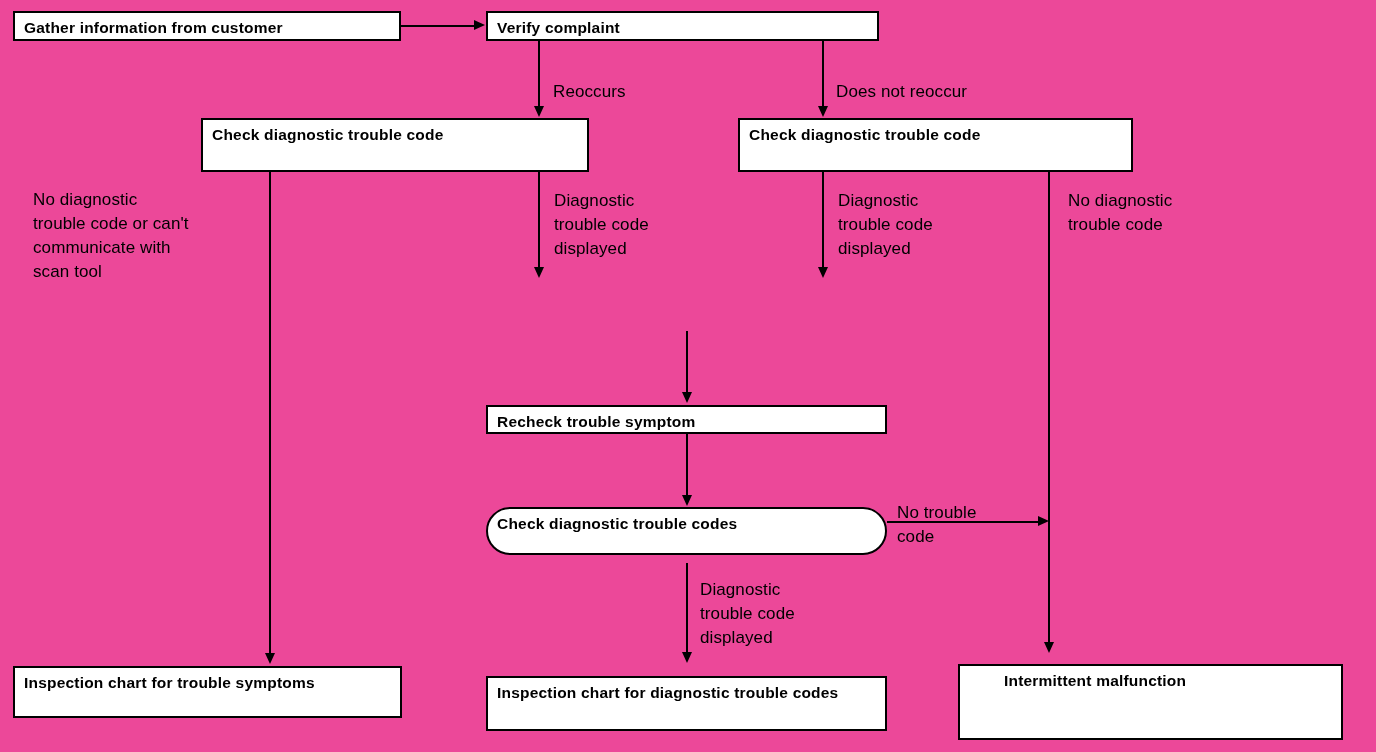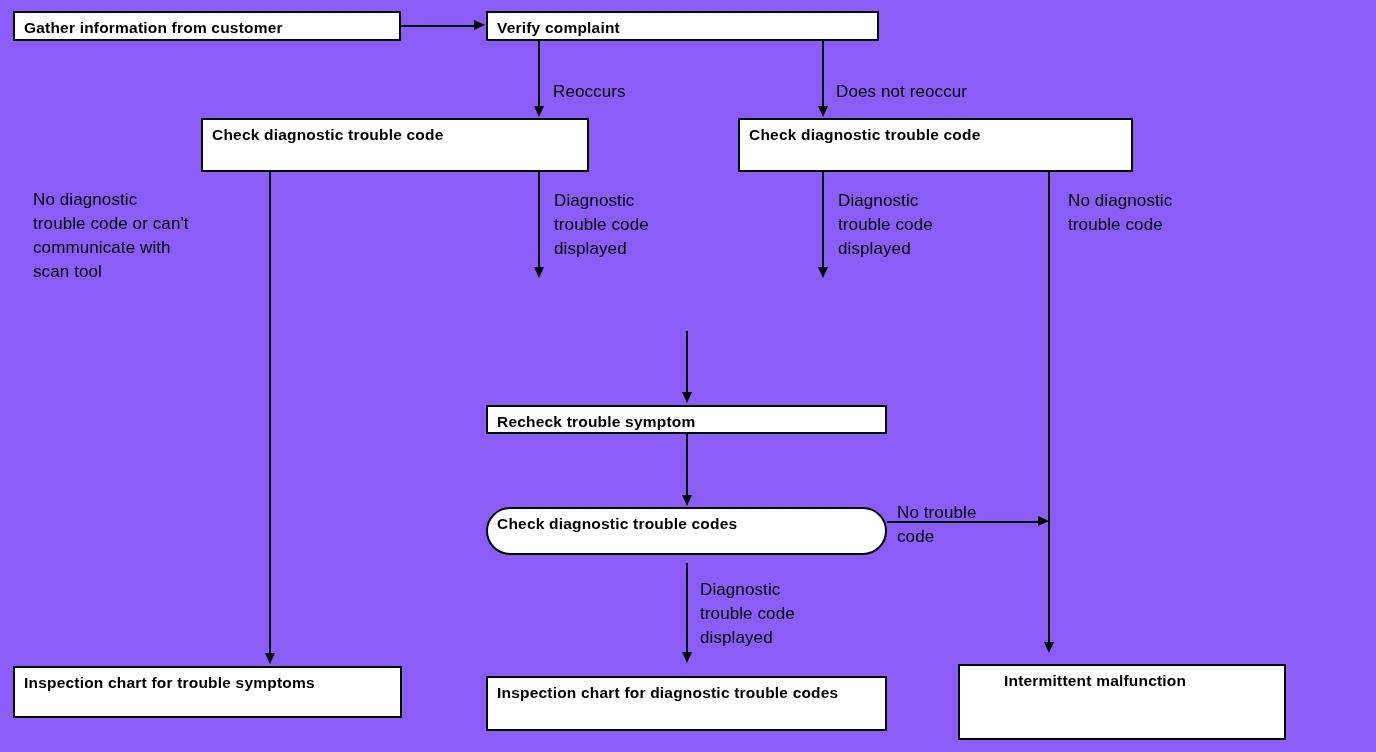--- a/index.html
+++ b/index.html
@@ -4,21 +4,21 @@
 <style>
   html, body {
     margin: 0;
     padding: 0;
     background: #ffffff;
   }
   #canvas {
     position: relative;
     width: 1376px;
     height: 752px;
-    background: #8b5cf6;
+    background: #ec4899;
     font-family: "Liberation Sans", sans-serif;
     overflow: hidden;
   }
   .node {
     position: absolute;
     box-sizing: border-box;
     border: 2px solid #000000;
     background: #ffffff;
     font-weight: bold;
     font-size: 15.5px;
@@ -78,21 +78,21 @@
 
 
   <div class="node" style="left:486px; top:405px; width:401px; height:29px;">Recheck trouble symptom</div>
 
   <div class="node" style="left:486px; top:507px; width:401px; height:48px;border-radius:27px;">Check diagnostic trouble codes</div>
 
   <div class="node" style="left:13px;  top:666px; width:389px; height:52px;">Inspection chart for trouble symptoms</div>
 
   <div class="node" style="left:486px; top:664px; width:401px; height:55px; padding-right:14px;margin-top:12px;">Inspection chart for diagnostic trouble codes</div>
 
-  <div class="node" style="left:958px; top:664px; width:328px; height:76px;padding-left:44px;">Intermittent malfunction</div>
+  <div class="node" style="left:958px; top:664px; width:385px; height:76px;padding-left:44px;">Intermittent malfunction</div>
 
   <div class="hline" style="left:401px; top:25px; width:74px;"></div>
   <div class="arrow-right" style="left:474px; top:20px;"></div>
 
   <div class="vline" style="left:538px; top:41px; height:66px;"></div>
   <div class="arrow-down" style="left:534px; top:106px;"></div>
 
   <div class="vline" style="left:822px; top:41px; height:66px;"></div>
   <div class="arrow-down" style="left:818px; top:106px;"></div>
 

